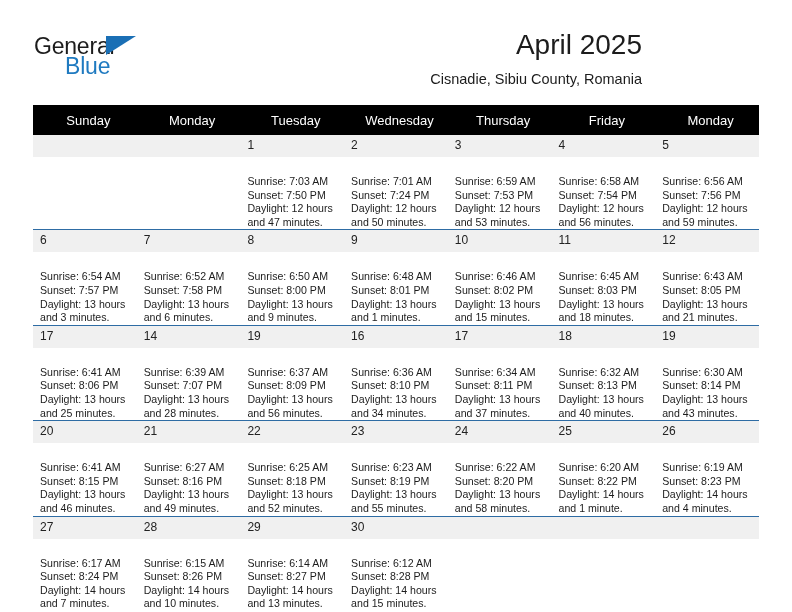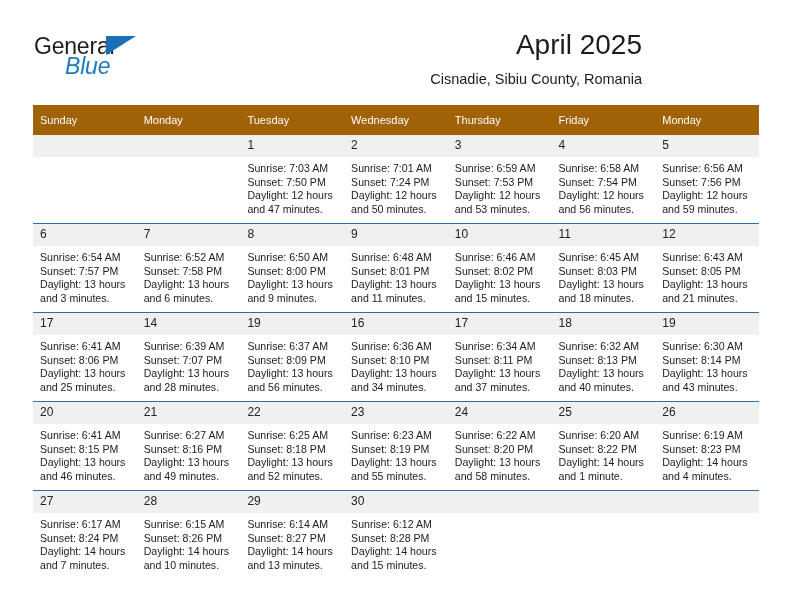--- a/index.html
+++ b/index.html
@@ -48,21 +48,20 @@
   }
   .logo-blue {
     font-family: "Liberation Sans", sans-serif;
     font-size: 23px;
     color: #1f7ac0;
     letter-spacing: -0.2px;
     line-height: 22px;
     display: block;
     margin-left: 31px;
     margin-top: -3px;
-    font-style: italic;
   }
   .logo-triangle {
     position: absolute;
     left: 72px;
     top: 2px;
     width: 0;
     height: 0;
     border-left: 30px solid #1a6fb5;
     border-bottom: 19px solid transparent;
   }
@@ -92,25 +91,25 @@
   .calendar {
     position: absolute;
     left: 33px;
     top: 105px;
     width: 726px;
     border-collapse: collapse;
     table-layout: fixed;
   }
 
   .calendar th {
-    background: #a16207;
+    background: #000000;
     color: #ffffff;
-    font-size: 11px;
+    font-size: 13px;
     font-weight: normal;
-    text-align: left;
+    text-align: center;
     padding: 6px 0 6px 7px;
     height: 18px;
     vertical-align: middle;
   }
 
   .calendar td {
     vertical-align: top;
     padding: 0;
     height: 88px;
     border-top: 1.4px solid #2e6ca4;
@@ -124,21 +123,21 @@
     display: block;
     background: #f0f0f0;
     font-size: 12px;
     color: #222222;
     padding: 3px 0 4px 7px;
     line-height: 14px;
     height: 15px;
   }
 
   .info {
-    padding: 5px 8px 0 7px;
+    padding: 18px 8px 0 7px;
     font-size: 10.6px;
     line-height: 13.6px;
     color: #1c1c1c;
   }
   .info div { white-space: nowrap; }
 
   .empty .daynum { background: #f0f0f0; }
 </style>
 </head>
 <body>
@@ -253,21 +252,21 @@
               <div>Daylight: 13 hours</div>
               <div>and 9 minutes.</div>
             </div>
           </td>
           <td>
             <span class="daynum">9</span>
             <div class="info">
               <div>Sunrise: 6:48 AM</div>
               <div>Sunset: 8:01 PM</div>
               <div>Daylight: 13 hours</div>
-              <div>and 11 minutes.</div>
+              <div>and 1 minutes.</div>
             </div>
           </td>
           <td>
             <span class="daynum">10</span>
             <div class="info">
               <div>Sunrise: 6:46 AM</div>
               <div>Sunset: 8:02 PM</div>
               <div>Daylight: 13 hours</div>
               <div>and 15 minutes.</div>
             </div>

